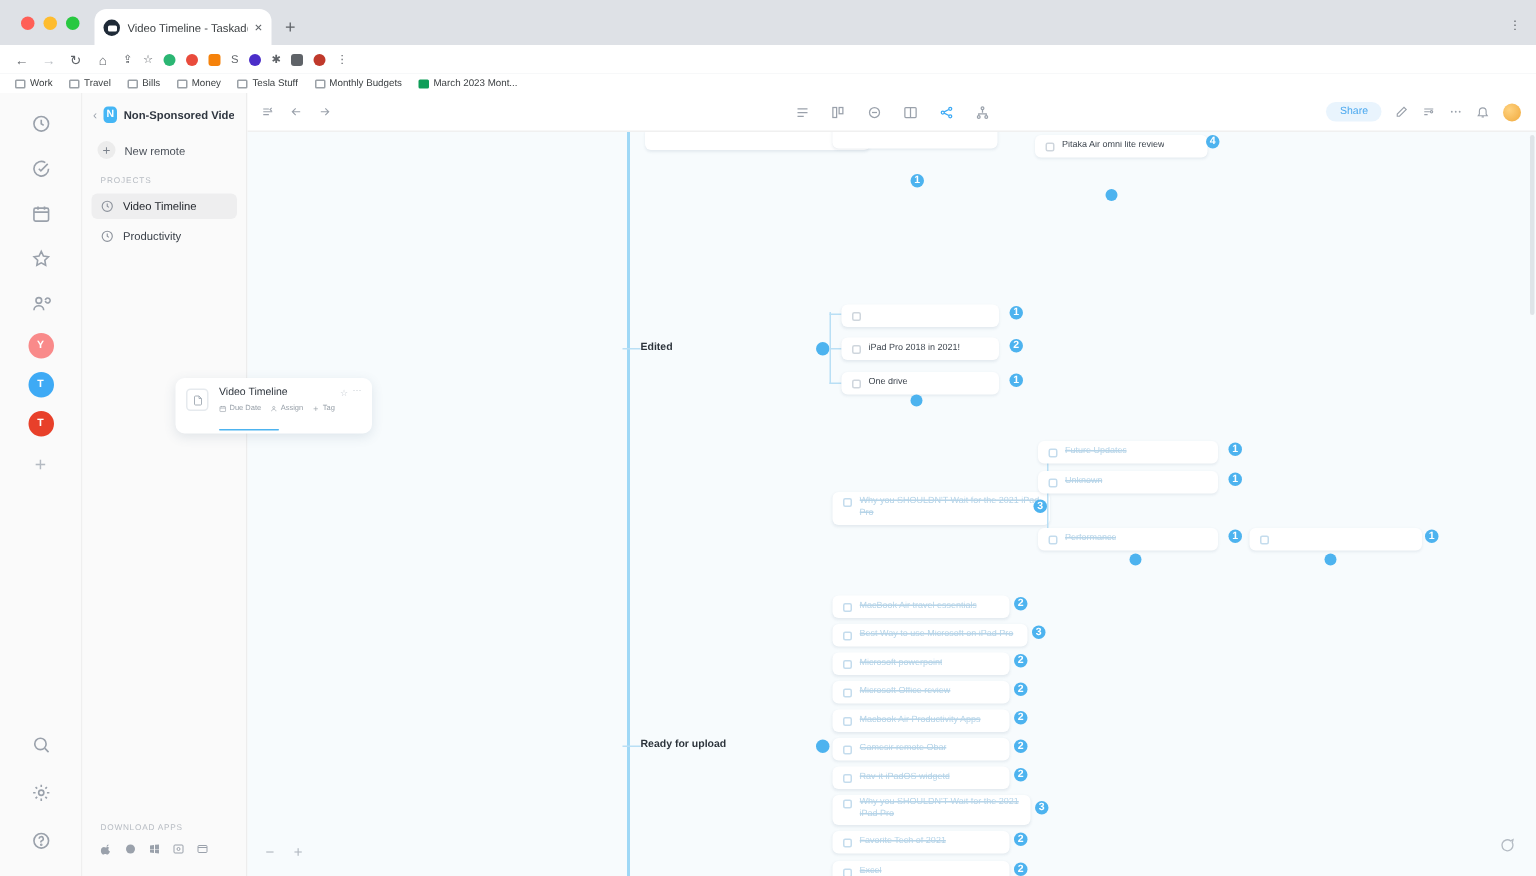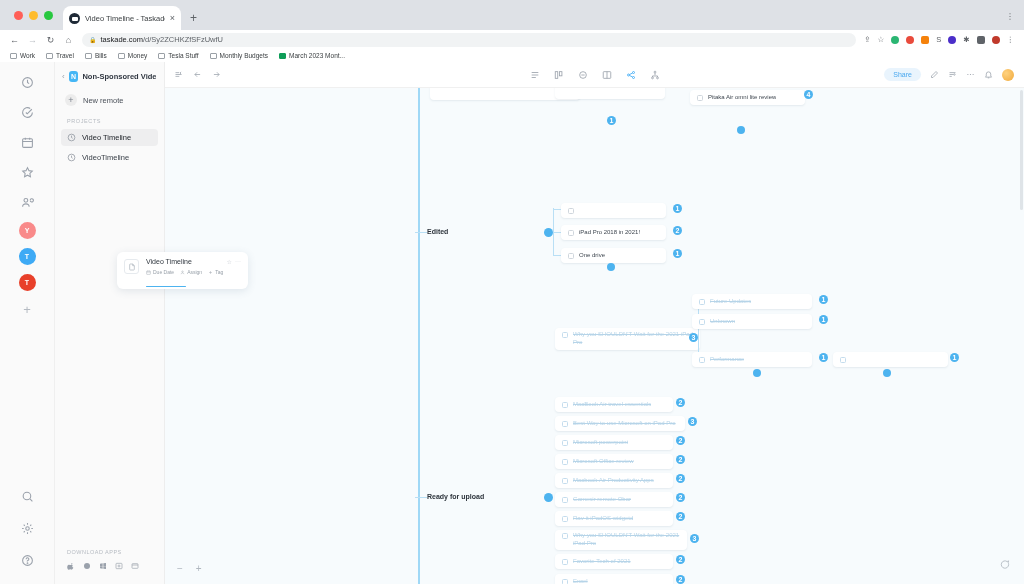--- a/index.html
+++ b/index.html
@@ -160,24 +160,20 @@
     </div>
     <div class="newtab">+</div>
     <div class="winbtns">⋮</div>
   </div>
 
   <div class="urlbar-row">
     <span class="nav-ic">←</span>
     <span class="nav-ic dim">→</span>
     <span class="nav-ic">↻</span>
     <span class="nav-ic">⌂</span>
-    <div class="omnibox">
-      <span class="lock">🔒</span>
-      <span class="url"><span>taskade.com</span><span class="dim">/d/Sy2ZCHKZfSFzUwfU</span></span>
-    </div>
     <div class="omni-right">
       <span class="mini">⇪</span>
       <span class="mini">☆</span>
       <span class="ext-ic" style="background:#2bb673"></span>
       <span class="ext-ic" style="background:#e94b3c"></span>
       <span class="ext-ic" style="background:#f5820b;border-radius:2px"></span>
       <span class="mini">S</span>
       <span class="ext-ic" style="background:#4b2ec9"></span>
       <span class="mini">✱</span>
       <span class="ext-ic" style="background:#5f6368;border-radius:2px"></span>
@@ -294,21 +290,21 @@
           <circle cx="12" cy="12" r="9"></circle>
           <path d="M12 7v5l3 2"></path>
         </svg>
       <span class="proj-lbl">Video Timeline</span>
     </div>
     <div class="proj">
       <svg viewBox="0 0 24 24" fill="none" stroke="currentColor" stroke-width="2">
           <circle cx="12" cy="12" r="9"></circle>
           <path d="M12 7v5l3 2"></path>
         </svg>
-      <span class="proj-lbl">VideoTimeline</span>
+      <span class="proj-lbl">Productivity</span>
     </div>
     <div class="dl">
       <div class="dl-title">DOWNLOAD APPS</div>
       <div class="dl-icons">
         <svg viewBox="0 0 24 24" fill="currentColor">
             <path d="M16 3c-1 .1-2.2.7-2.9 1.5-.6.7-1.1 1.8-.9 2.9 1.1.1 2.3-.6 3-1.4.6-.8 1-1.9.8-3zM19 17c-.5 1.2-.8 1.7-1.5 2.8-1 1.5-2.3 3.3-4 3.3-1.5 0-1.9-1-3.9-1s-2.5 1-3.9 1c-1.7 0-3-1.7-4-3.2C-.2 16.4.6 10.8 3.6 9c1-.6 2-1 3-1 1.5 0 2.4 1 3.8 1 1.3 0 2.1-1 3.8-1 1 0 2.3.4 3.3 1.4-2.9 1.6-2.5 5.8 1.5 7.6z"></path>
           </svg>
         <svg viewBox="0 0 24 24" fill="currentColor">
             <circle cx="12" cy="12" r="9"></circle>
           </svg>

